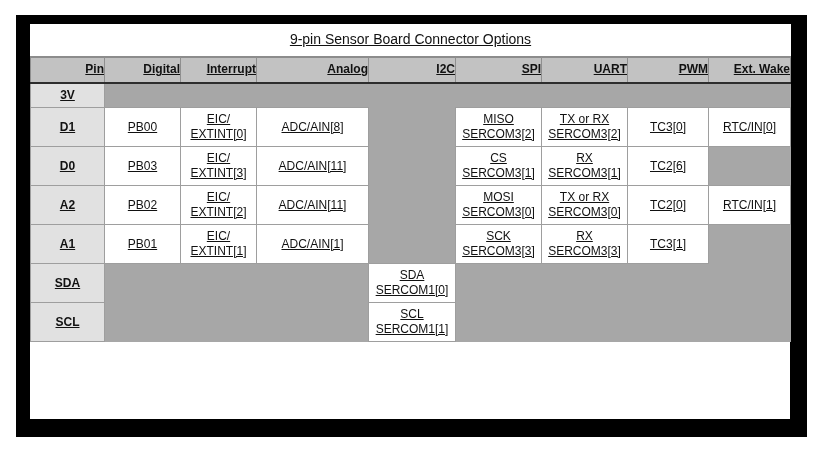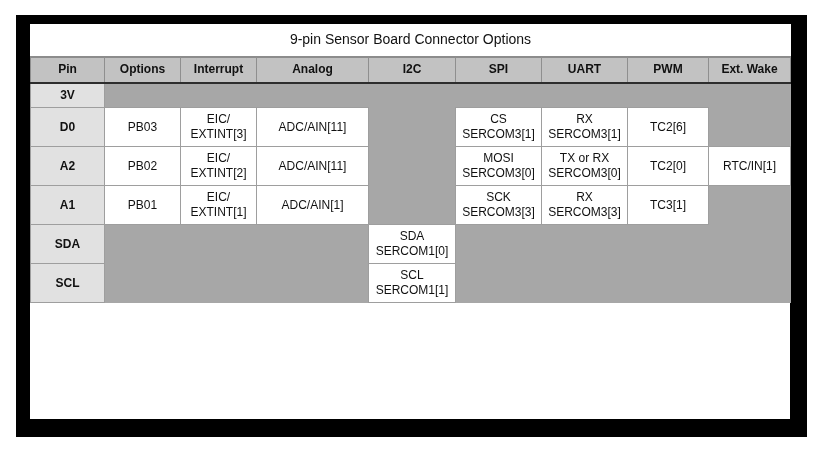--- a/index.html
+++ b/index.html
@@ -25,20 +25,21 @@
   .frame {
     position: absolute;
     left: 16px; top: 15px;
     width: 791px; height: 422px;
     background: var(--frame);
     padding: 9px 17px 24px 14px;
   }
   .sheet {
     width: 760px; height: 395px;
     background: var(--page-bg);
+    text-decoration: underline;
   }
   table.conn {
     width: 760px;
     border-collapse: collapse;
     table-layout: fixed;
     font-size: 12px;
     line-height: 15px;
   }
   caption.title {
     caption-side: top;
@@ -49,21 +50,21 @@
     text-align: center;
     vertical-align: middle;
     padding-top: 8px;
     border-bottom: 1px solid var(--title-rule);
   }
   thead th {
     height: 25px;
     background: var(--header-bg);
     font-size: 12px;
     font-weight: 700;
-    text-align: center;
+    text-align: right;
     vertical-align: middle;
     border-left: 1px solid var(--header-sep);
     border-right: 1px solid var(--header-sep);
     border-top: 1px solid var(--title-rule);
     border-bottom: 2px solid var(--header-rule);
   }
   tbody td {
     text-align: center;
     vertical-align: middle;
     white-space: pre-line;
@@ -100,21 +101,21 @@
         <col style="width:112px">
           <col style="width:87px">
           <col style="width:86px">
         <col style="width:86px">
           <col style="width:81px">
           <col style="width:82px">
       </colgroup>
       <thead>
         <tr>
           <th>Pin</th>
-          <th>Options</th>
+          <th>Digital</th>
           <th>Interrupt</th>
           <th>Analog</th>
           <th>I2C</th>
           <th>SPI</th>
           <th>UART</th>
           <th>PWM</th>
           <th>Ext. Wake</th>
         </tr>
       </thead>
       <tbody>
@@ -123,20 +124,34 @@
           <td class="empty"></td>
           <td class="empty"></td>
           <td class="empty"></td>
           <td class="empty"></td>
           <td class="empty"></td>
           <td class="empty"></td>
           <td class="empty"></td>
           <td class="empty"></td>
         </tr>
         <tr class="r-tall">
+          <td class="pin">D1</td>
+          <td class="val">PB00</td>
+          <td class="val">EIC/
+EXTINT[0]</td>
+          <td class="val">ADC/AIN[8]</td>
+          <td class="empty"></td>
+          <td class="val">MISO
+SERCOM3[2]</td>
+          <td class="val">TX or RX
+SERCOM3[2]</td>
+          <td class="val">TC3[0]</td>
+          <td class="val">RTC/IN[0]</td>
+        </tr>
+        <tr class="r-tall">
           <td class="pin">D0</td>
           <td class="val">PB03</td>
           <td class="val">EIC/
 EXTINT[3]</td>
           <td class="val">ADC/AIN[11]</td>
           <td class="empty"></td>
           <td class="val">CS
 SERCOM3[1]</td>
           <td class="val">RX
 SERCOM3[1]</td>

